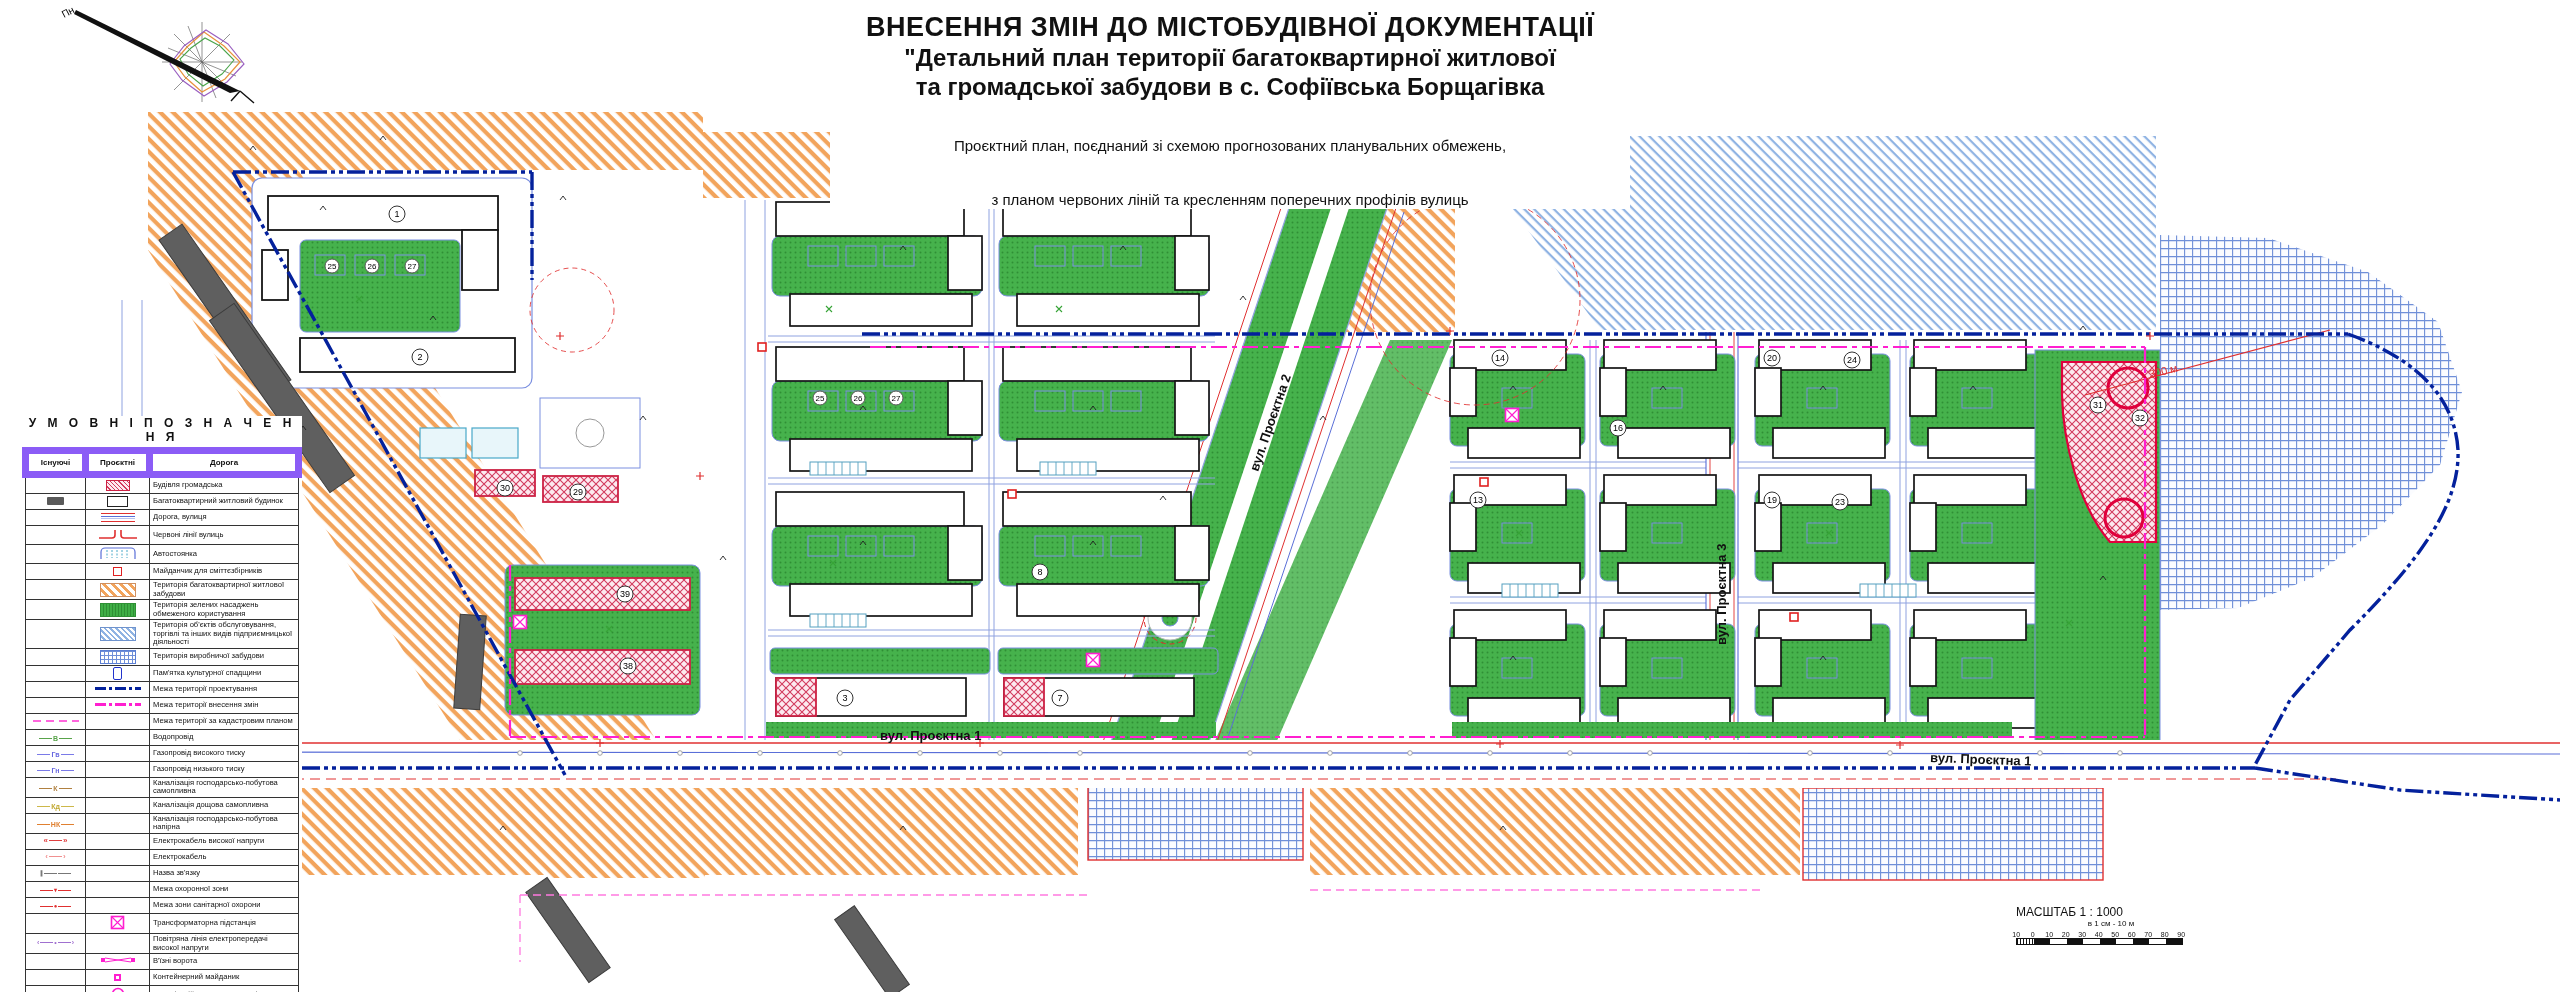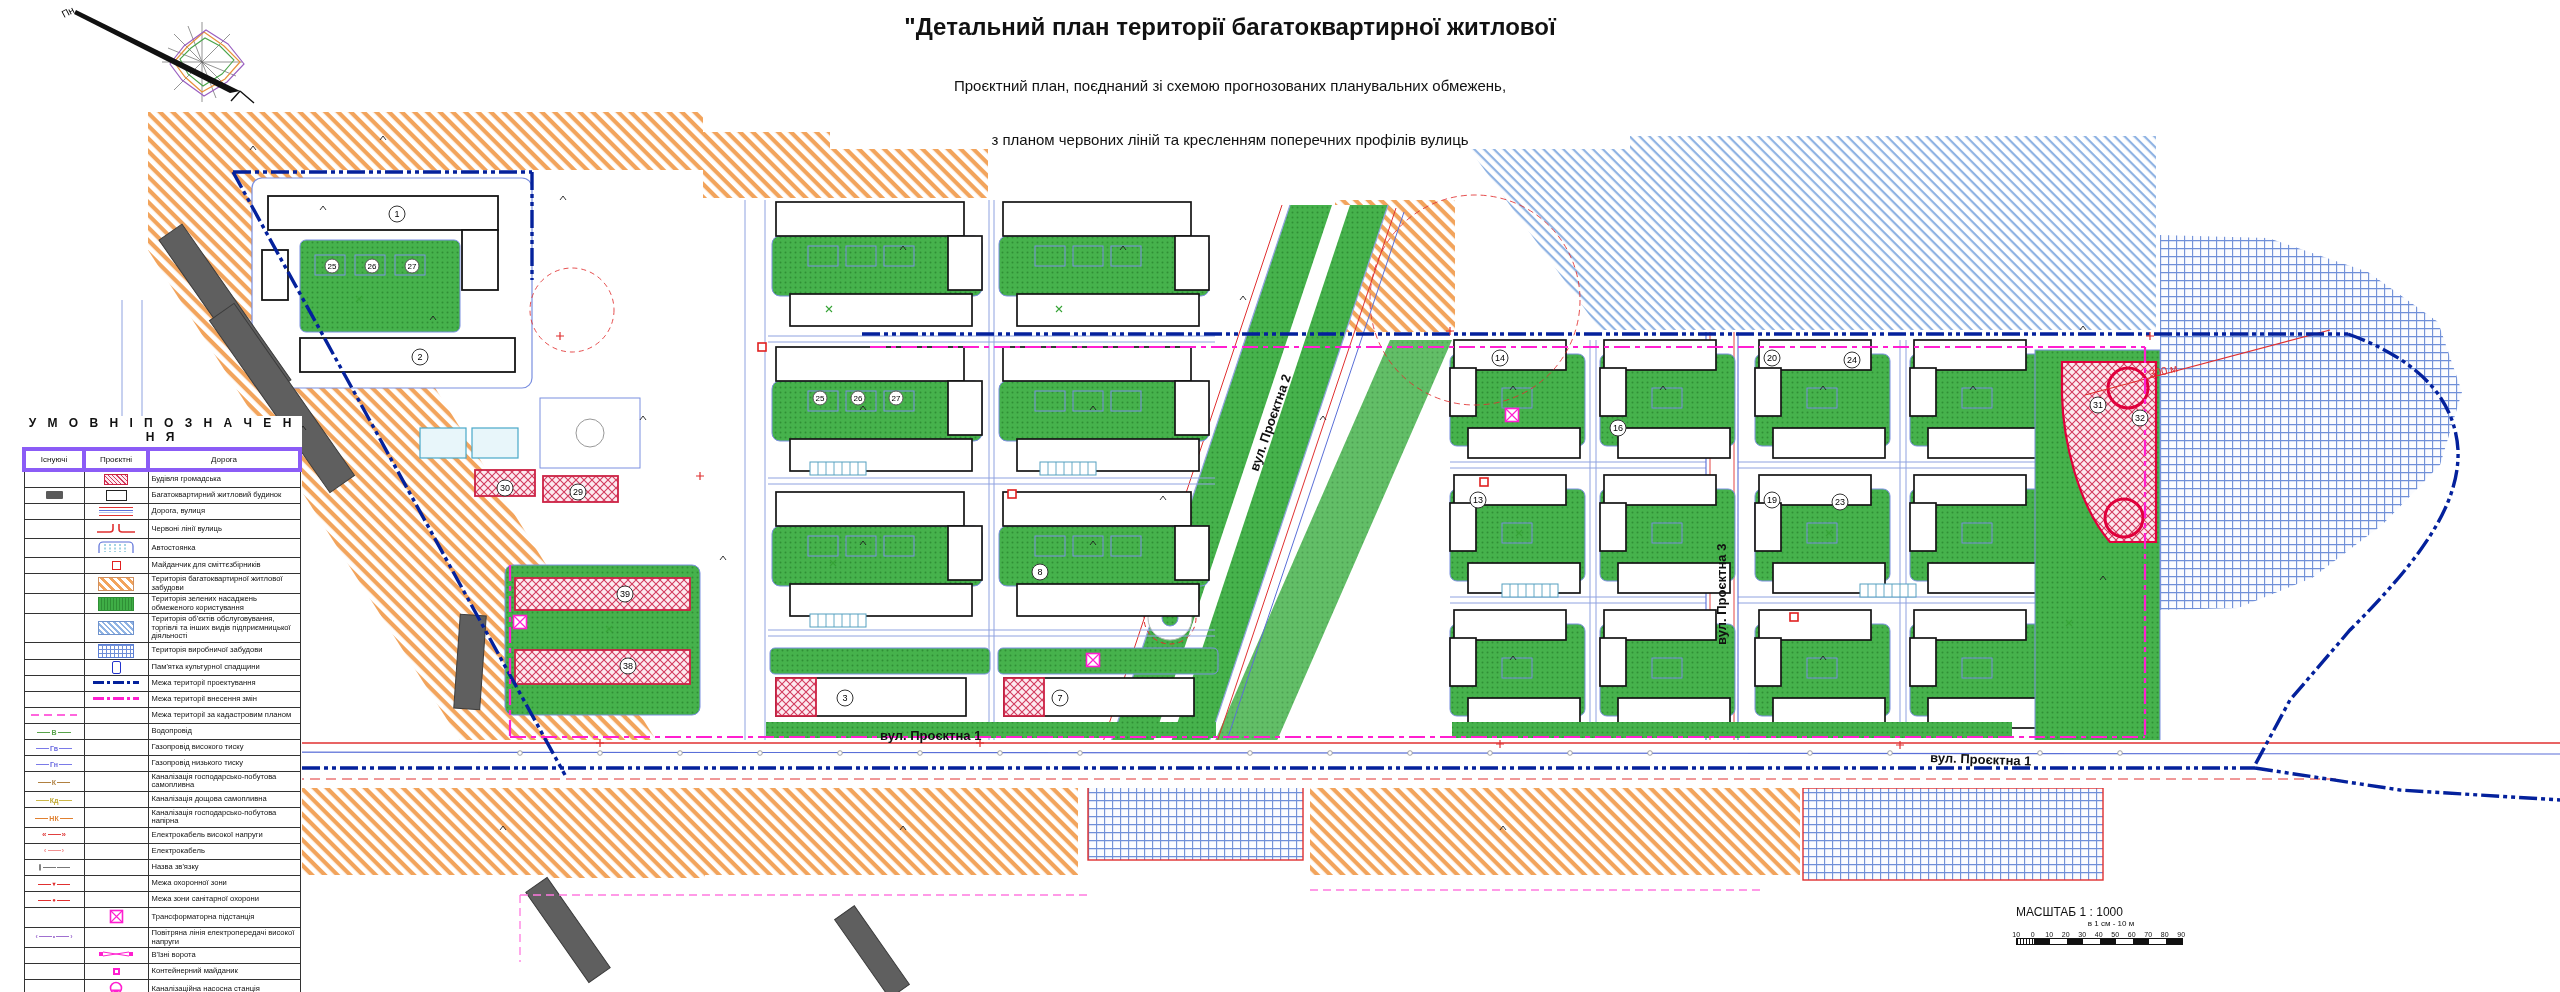--- a/index.html
+++ b/index.html
@@ -10,21 +10,21 @@
   .title-block{position:absolute;left:830px;top:12px;width:800px;text-align:center;background:#fff;}
   .title-block .t-big{font-size:27px;font-weight:bold;line-height:31px;letter-spacing:.5px;}
   .title-block .t-med{font-size:24px;font-weight:bold;line-height:29px;}
   .title-block .t-sm{font-size:15px;line-height:18px;margin-top:36px;}
   
   .compass{position:absolute;left:52px;top:2px;}
   
   .legend{position:absolute;left:10px;top:416px;width:280px;background:#fff;margin-left:12px;}
   .legend h3{margin:0 0 3px 0;text-align:center;font-size:12px;font-weight:bold;letter-spacing:4px;}
   .legend table{width:100%;border-collapse:collapse;border:1.5px solid #222;}
-  .legend th{border:4px solid #8b5cf6;font-size:8px;font-weight:normal;padding:4px 2px;}
+  .legend th{border:7px solid #8b5cf6;font-size:8px;font-weight:bold;padding:4px 2px;}
   .legend td{border:1px solid #333;font-size:7.6px;line-height:1.12;padding:1px 3px;height:13px;}
   .legend td.sym{text-align:center;vertical-align:middle;padding:1px;}
   .sw{display:inline-block;width:34px;height:12px;border:1px solid #b88;vertical-align:middle;}
   .sw-or{background:repeating-linear-gradient(45deg,#fff 0 3px,#f2a45c 3px 6px);border-color:#d09060;}
   .sw-gr{background:repeating-linear-gradient(90deg,#3fae46 0 2px,#2f8f35 2px 3px);border-color:#2f8f35;}
   .sw-bh{background:repeating-linear-gradient(45deg,#fff 0 2px,#8fb3e3 2px 4px);border-color:#6f93cd;}
   .sw-bg{background-color:#fff;background-image:repeating-linear-gradient(0deg,transparent 0 3px,#6f8fd8 3px 4px),repeating-linear-gradient(90deg,transparent 0 3px,#6f8fd8 3px 4px);border-color:#5b7fd4;}
   .sw-rx{width:22px;height:9px;background:repeating-linear-gradient(45deg,#fdeaf0 0 2px,#d23b5e 2px 3px);border:1.5px solid #cc2244;}
   .blob{display:inline-block;width:17px;height:8px;background:#5a5a5a;border-radius:1px;vertical-align:middle;}
   .bld{display:inline-block;width:19px;height:9px;background:#fff;border:1.3px solid #222;vertical-align:middle;}
@@ -450,21 +450,23 @@
     <polygon points="188,60 173,77 150,90 133,75 122,60 135,45 152,30 172,44" fill="none" stroke="#e8923a" stroke-width="1.2"></polygon>
     <polygon points="182,58 170,72 151,84 136,72 128,57 139,46 153,36 168,44" fill="none" stroke="#4aa44a" stroke-width="1.1"></polygon>
     <polygon points="192,62 175,80 152,94 130,78 118,62 132,44 154,28 176,42" fill="none" stroke="#9a5fc0" stroke-width="1.1"></polygon>
     <polygon points="24,8 188,89 178,91 22,12" fill="#111"></polygon>
     <path d="M188,89 L202,101 M188,89 L179,99" stroke="#111" stroke-width="1.4" fill="none"></path>
     <text transform="translate(12,16) rotate(-28)" font-size="10" font-family="Liberation Sans, sans-serif">Пн</text>
   </svg>
 </div>
 
 <div class="title-block">
+  <div class="t-big">ВНЕСЕННЯ ЗМІН ДО МІСТОБУДІВНОЇ ДОКУМЕНТАЦІЇ</div>
   <div class="t-med">"Детальний план території багатоквартирної житлової</div>
+  <div class="t-med">та громадської забудови в с. Софіївська Борщагівка</div>
   <div class="t-sm">Проєктний план, поєднаний зі схемою прогнозованих планувальних обмежень,</div>
   <div class="t-sm">з планом червоних ліній та кресленням поперечних профілів вулиць</div>
 </div>
 
 <div class="legend">
   <h3>У М О В Н І   П О З Н А Ч Е Н Н Я</h3>
   <table>
     <colgroup>
           <col style="width:60px">
           <col style="width:64px">

